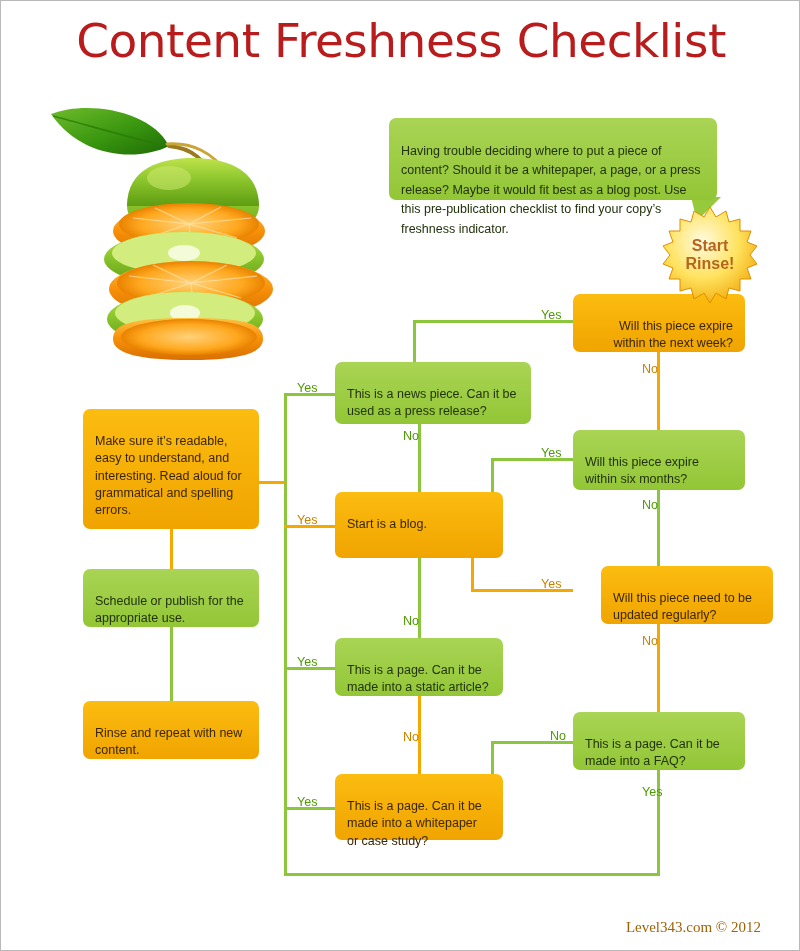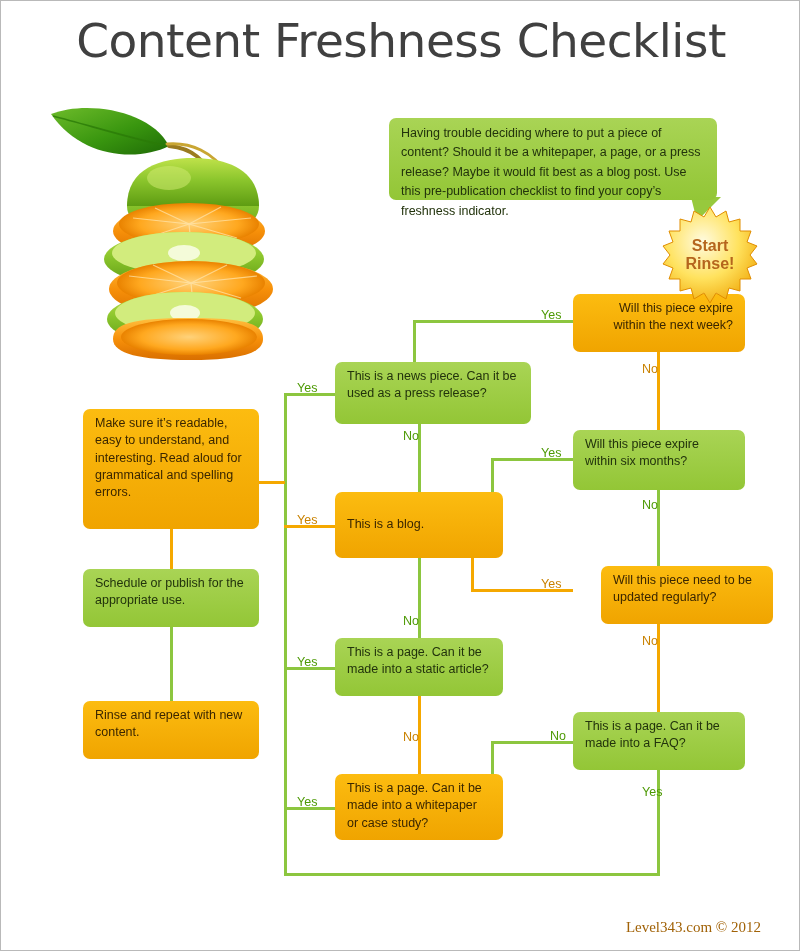--- a/index.html
+++ b/index.html
@@ -22,31 +22,31 @@
     overflow: hidden;
   }
   #title {
     position: absolute;
     top: 12px;
     left: 0;
     width: 800px;
     text-align: center;
     font-size: 47px;
     letter-spacing: -0.5px;
-    color: #404040;
+    color: #b91c1c;
     font-family: "DejaVu Sans", sans-serif;
     font-weight: 400;
   }
 
   
   .node {
     position: absolute;
     box-sizing: border-box;
     border-radius: 7px;
-    padding: 6px 12px;
+    padding: 24px 12px;
     font-size: 12.5px;
     line-height: 1.38;
     color: #2a2a2a;
     z-index: 4;
   }
   .green {
     background: #a2cf4a;
     background: linear-gradient(#a9d455, #93c636);
     color: #22330c;
   }
@@ -221,21 +221,21 @@
 
   <div class="node green" style="left:572px; top:711px; width:172px; height:58px;">
     <span>This is a page. Can it be made into a FAQ?</span>
   </div>
 
   <div class="node green" style="left:334px; top:361px; width:196px; height:62px;">
     <span>This is a news piece. Can it be used as a press release?</span>
   </div>
 
   <div class="node orange" style="left:334px; top:491px; width:168px; height:66px; display:flex; align-items:center;">
-    <span>This is a blog.</span>
+    <span>Start is a blog.</span>
   </div>
 
   <div class="node green" style="left:334px; top:637px; width:168px; height:58px;">
     <span>This is a page. Can it be made into a static article?</span>
   </div>
 
   <div class="node orange" style="left:334px; top:773px; width:168px; height:66px;">
     <span>This is a page. Can it be made into a whitepaper or case study?</span>
   </div>
 

